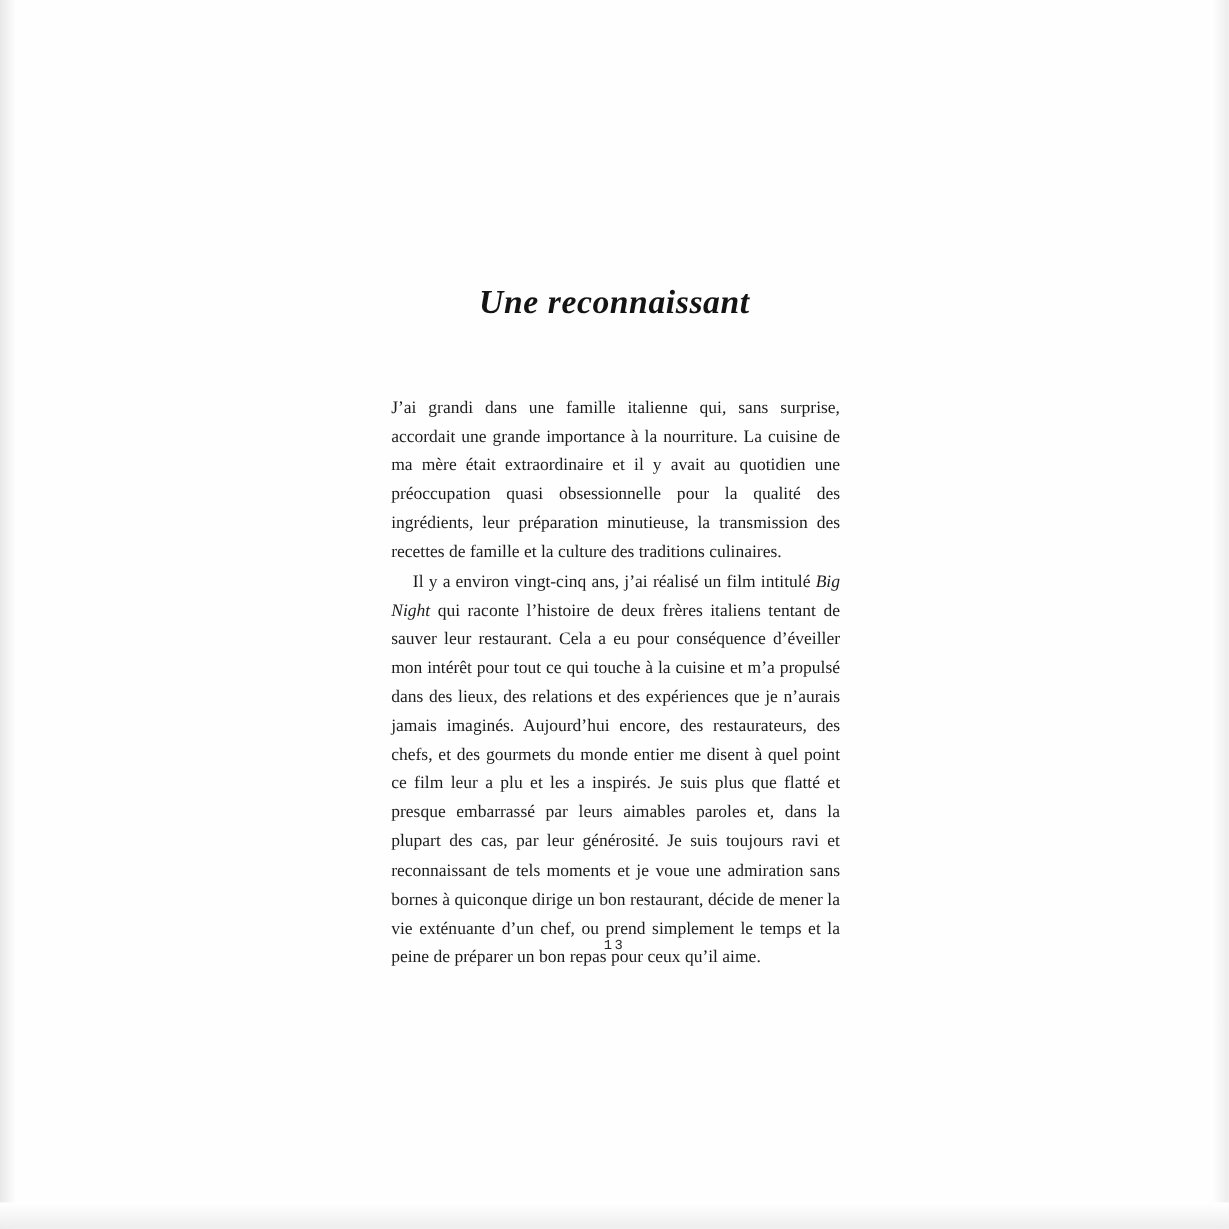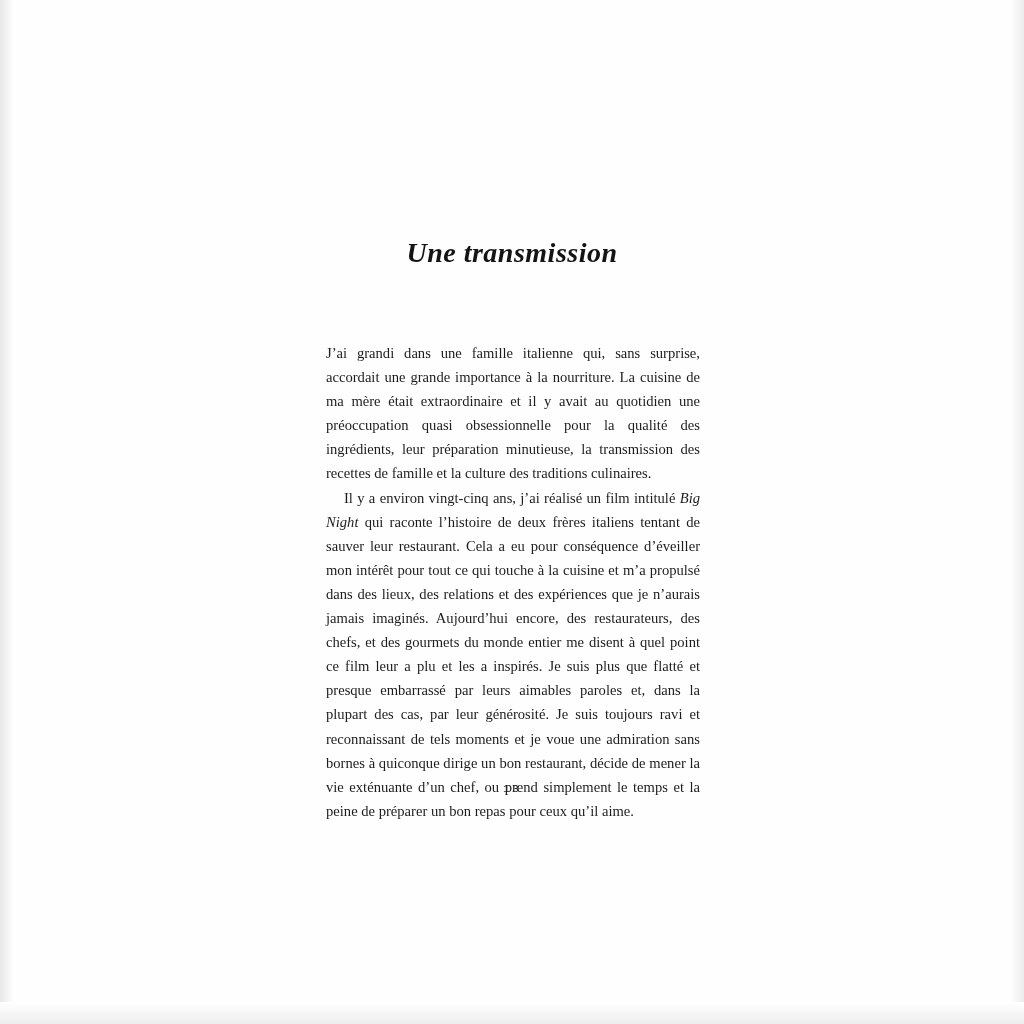--- a/index.html
+++ b/index.html
@@ -63,21 +63,21 @@
     font-style: italic;
     font-size: 28px;
     letter-spacing: 0.5px;
     color: #141414;
     font-family: "Liberation Serif", serif;
   }
 
   .text-block {
     position: absolute;
     left: 326px;
-    top: 341px;
+    top: 328px;
     width: 374px;
     font-size: 14.6px;
     line-height: 24.1px;
     text-align: justify;
     text-justify: inter-word;
     color: #1c1c1c;
     font-family: "Liberation Serif", serif;
   }
 
   .para {
@@ -104,21 +104,21 @@
 </style>
 </head>
 <body>
 
 <div class="page">
 
   <div class="page-shadow-left"></div>
   <div class="page-shadow-right"></div>
   <div class="page-shadow-bottom"></div>
 
-  <h1 class="chapter-title">Une transmission</h1>
+  <h1 class="chapter-title">Une reconnaissant</h1>
 
   <div class="text-block">
     <p class="para">J’ai grandi dans une famille italienne qui, sans surprise, accordait une grande importance à la nourriture. La cuisine de ma mère était extraordinaire et il y avait au quotidien une préoccupation quasi obsessionnelle pour la qualité des ingrédients, leur préparation minutieuse, la transmission des recettes de famille et la culture des traditions culinaires.</p>
     <p class="para"><span>Il y a environ vingt-cinq ans, j’ai réalisé un film intitulé </span><em>Big Night</em><span> qui raconte l’histoire de deux frères italiens tentant de sauver leur restaurant. Cela a eu pour conséquence d’éveiller mon intérêt pour tout ce qui touche à la cuisine et m’a propulsé dans des lieux, des relations et des expériences que je n’aurais jamais imaginés. Aujourd’hui encore, des restaurateurs, des chefs, et des gourmets du monde entier me disent à quel point ce film leur a plu et les a inspirés. Je suis plus que flatté et presque embarrassé par leurs aimables paroles et, dans la plupart des cas, par leur générosité. Je suis toujours ravi et reconnaissant de tels moments et je voue une admiration sans bornes à quiconque dirige un bon restaurant, décide de mener la vie exténuante d’un chef, ou prend simplement le temps et la peine de préparer un bon repas pour ceux qu’il aime.</span></p>
   </div>
 
   <div class="folio">13</div>
 
 </div>
 

